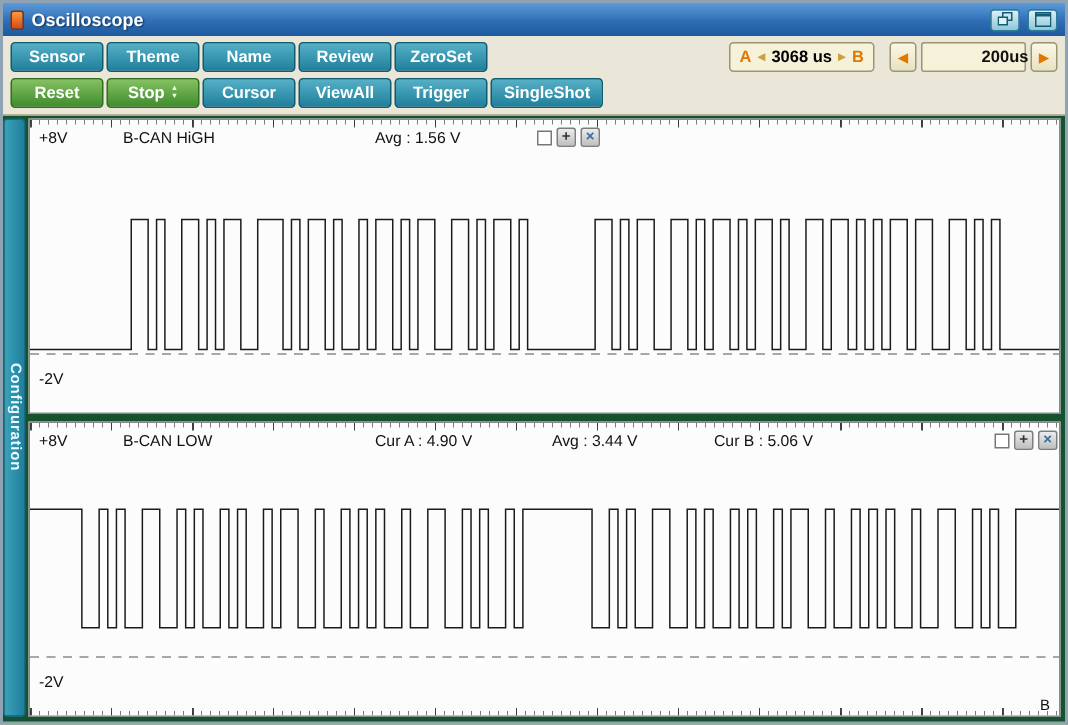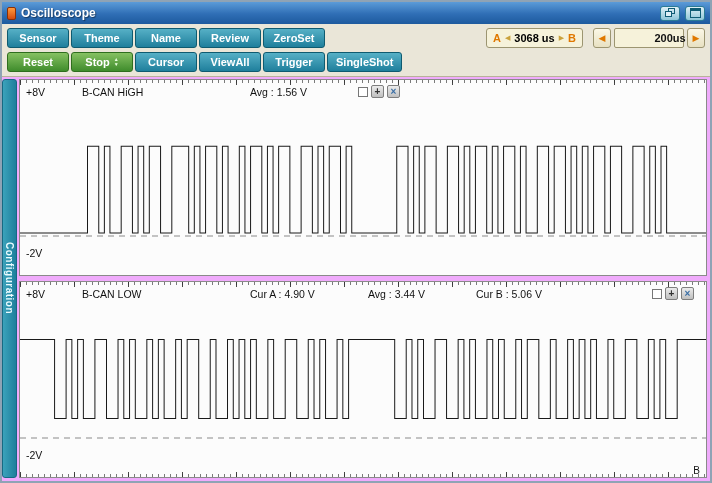--- a/index.html
+++ b/index.html
@@ -1,21 +1,21 @@
 <!DOCTYPE html>
 <html><head>
 <meta charset="utf-8">
 <style>
   * { box-sizing: border-box; margin: 0; padding: 0; }
   html,body { background:#fff; }
   body { font-family:"Liberation Sans","DejaVu Sans",sans-serif; }
 
   .window{
     width:712px;height:483px;display:flex;flex-direction:column;
-    border:2px solid #8fa3b5;background:#f0abfc;overflow:hidden;
+    border:2px solid #8fa3b5;background:#14532d;overflow:hidden;
   }
 
   
   .titlebar{
     height:22px;flex:0 0 22px;display:flex;align-items:center;gap:5px;
     padding:0 5px;background:linear-gradient(#5b9bd8 0%,#2f6eb5 55%,#1d5a9e 100%);
   }
   .app-icon{width:9px;height:13px;border-radius:2px;
     background:linear-gradient(#ff9a3c,#d44a10);border:1px solid #8c2f06;}
   .title{flex:1;color:#fff;font-weight:bold;font-size:12px;text-shadow:1px 1px 1px rgba(0,0,0,.45);}
@@ -59,21 +59,21 @@
   .side-tab span{writing-mode:vertical-rl;font-size:10px;font-weight:bold;color:#eafcff;letter-spacing:.5px;}
   .panels{flex:1;display:flex;flex-direction:column;gap:5px;min-width:0;}
   .panel{flex:1;position:relative;background:#fcfcfc;border:1px solid #8a8a8a;overflow:hidden;}
 
   .ticks-big,.ticks-small{position:absolute;left:0;right:0;z-index:1;}
   .ticks-big{top:0;height:5px;background:repeating-linear-gradient(to right,rgba(50,50,50,.9) 0 1px,transparent 1px 54px);}
   .ticks-small{top:0;height:3px;background:repeating-linear-gradient(to right,rgba(90,90,90,.8) 0 1px,transparent 1px 6px);}
   .ticks-big.bottom{top:auto;bottom:0;}
   .ticks-small.bottom{top:auto;bottom:0;}
 
-  .phead{position:absolute;top:5px;left:6px;right:12px;display:flex;align-items:center;
+  .phead{position:absolute;top:5px;left:6px;right:1px;display:flex;align-items:center;
     font-size:10.5px;color:#111;z-index:3;}
   .w-vt{width:56px;}
   .w-name{width:168px;}
   .w-cura{width:118px;}
   .w-avg{width:108px;}
   .w-curb{flex:1;}
   .pctrl{display:flex;align-items:center;gap:3px;}
   .chk{width:10px;height:10px;background:#fff;border:1px solid #777;}
   .sqbtn{width:13px;height:13px;border:1px solid #7e7e7e;border-radius:2px;
     background:linear-gradient(#ececec,#bfbfbf);font-size:10px;font-weight:bold;color:#333;

